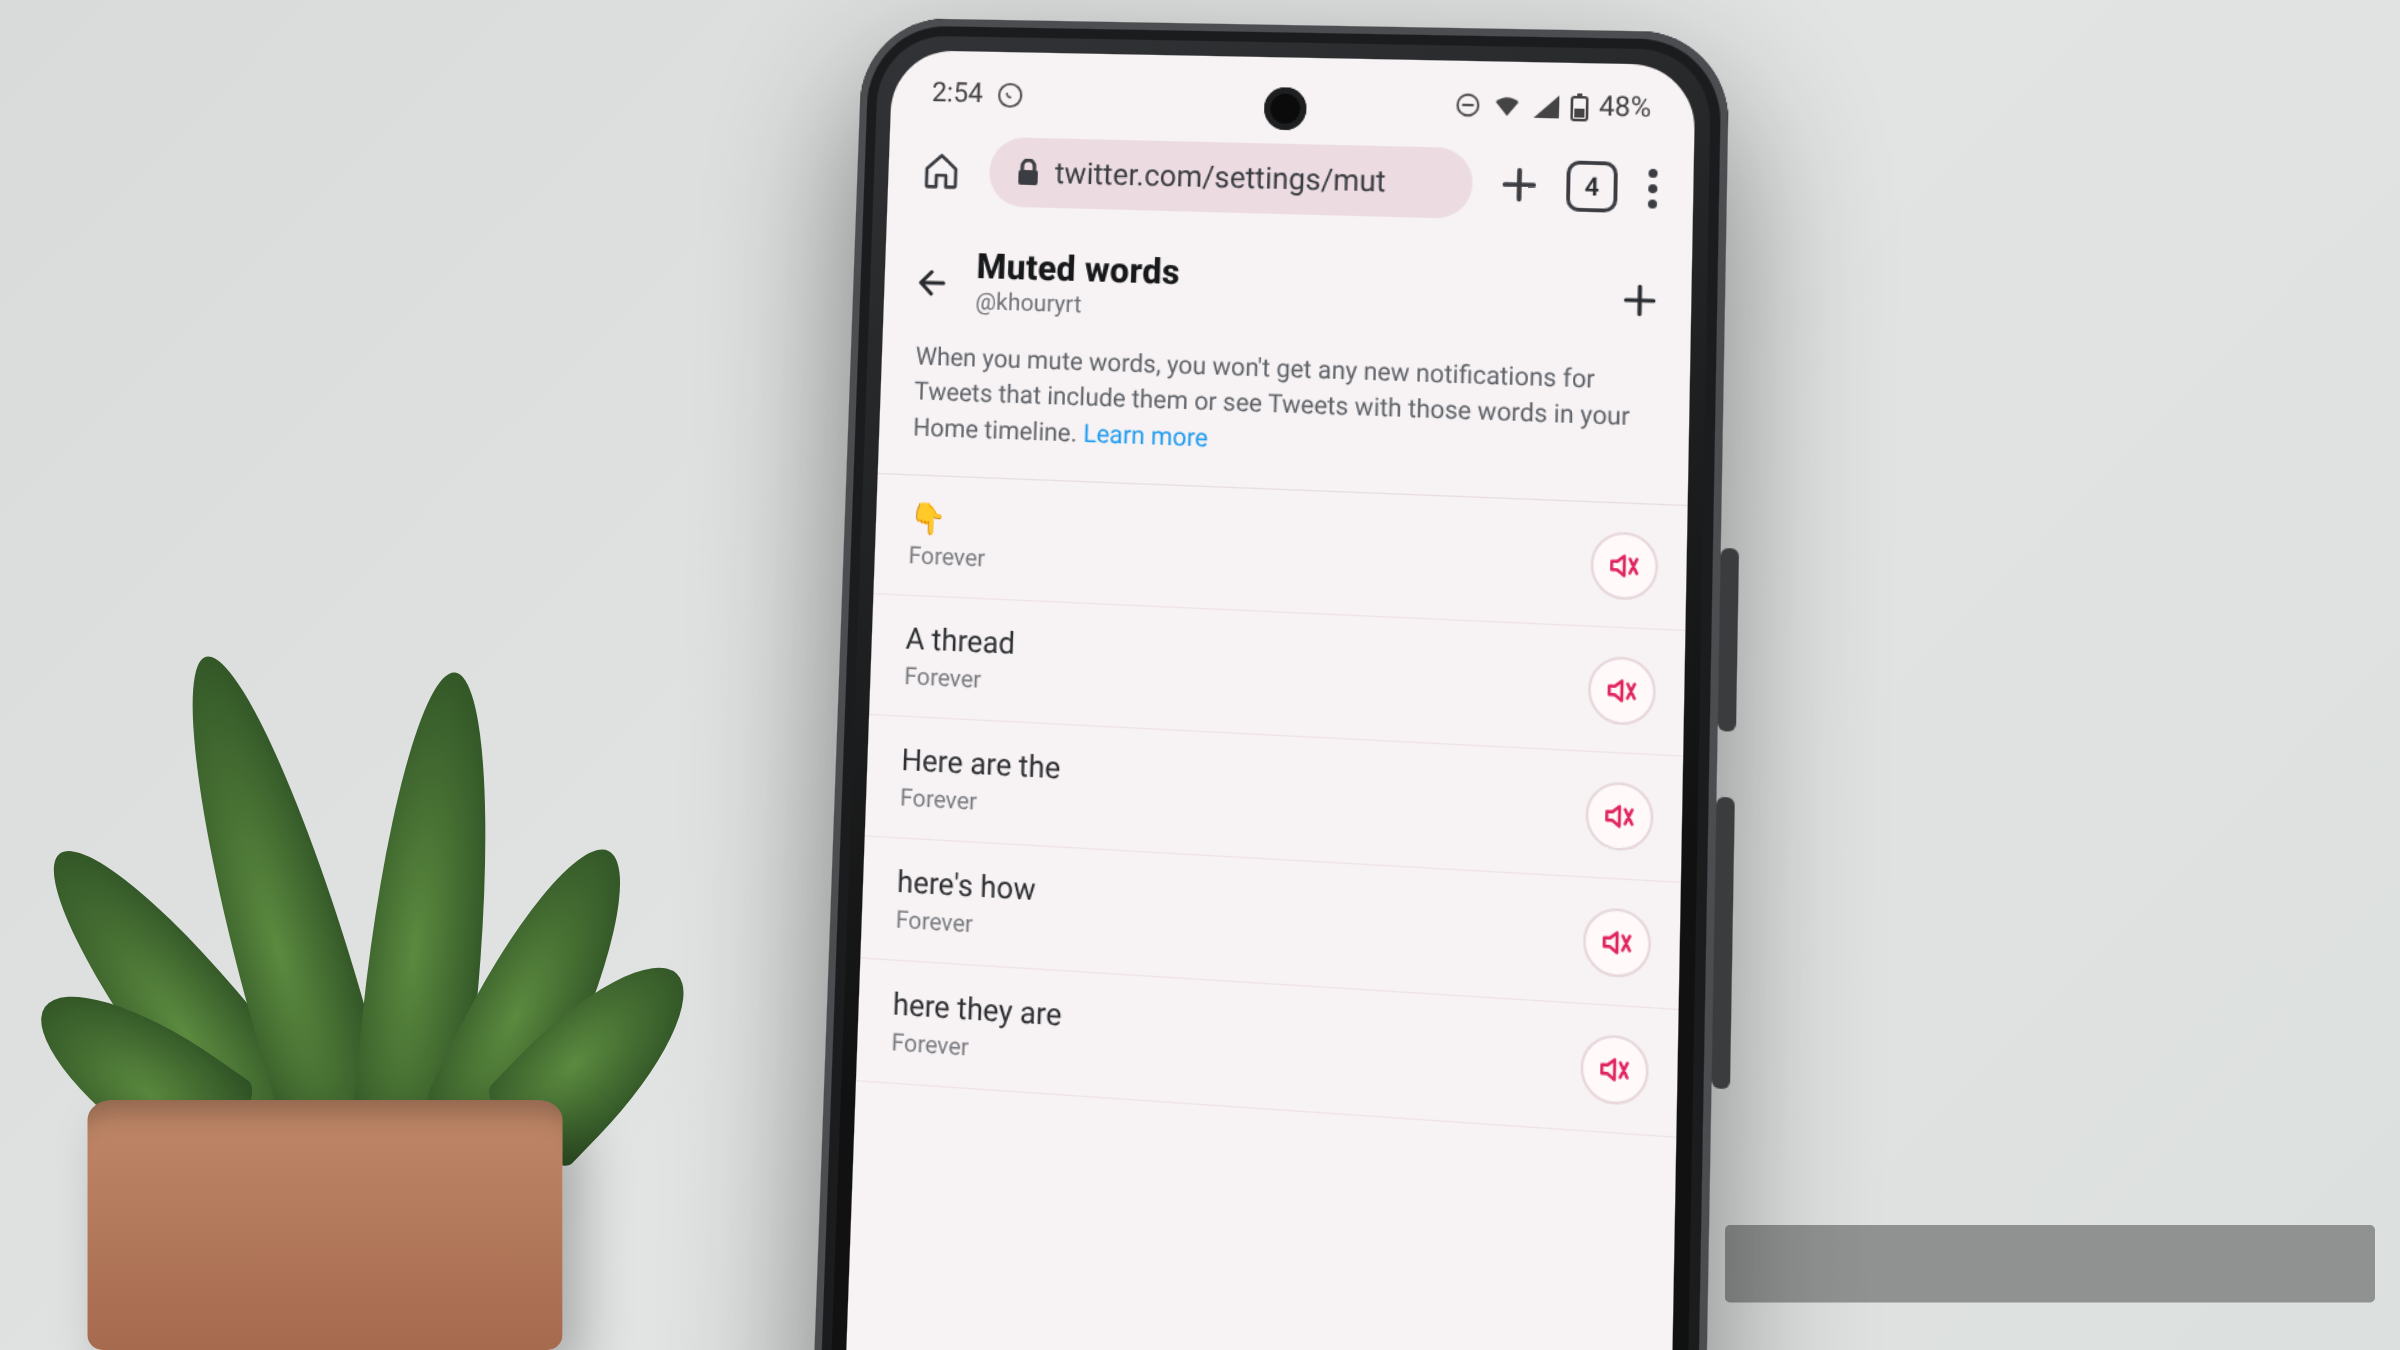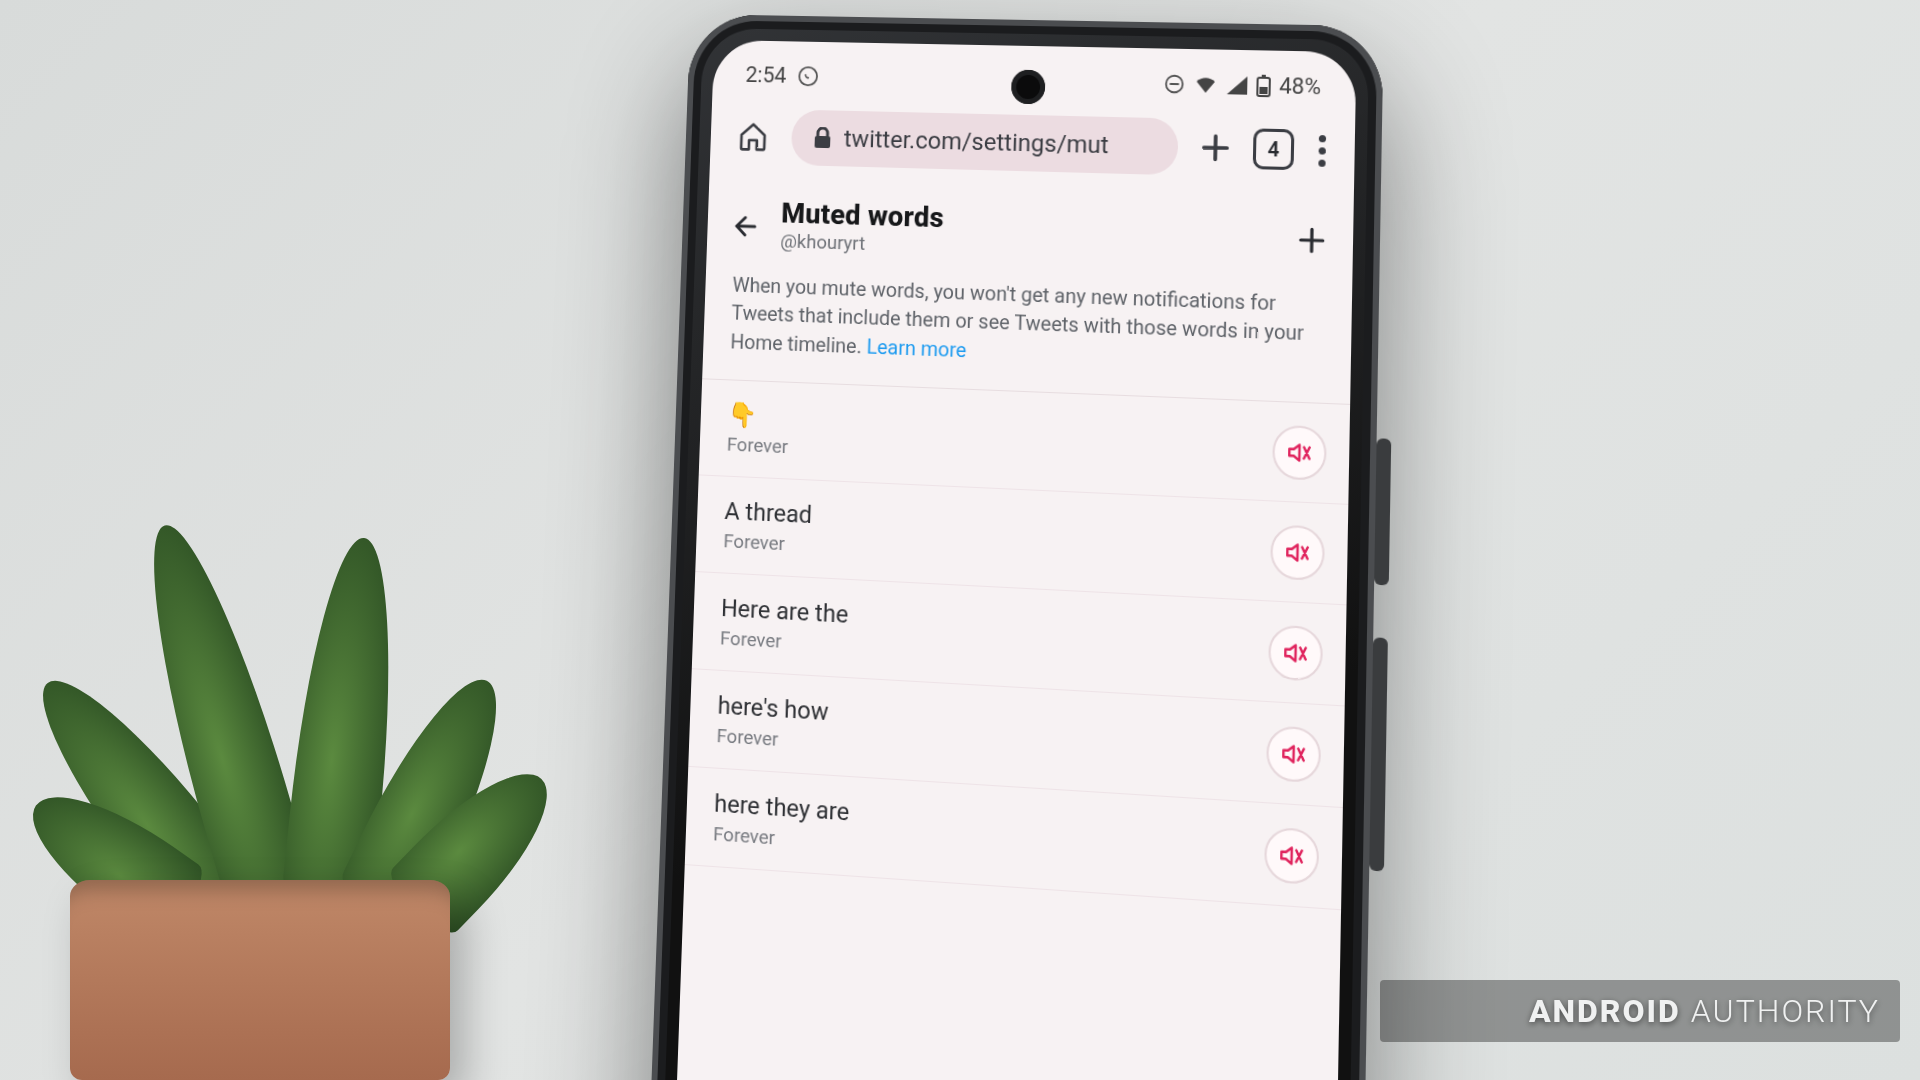--- a/index.html
+++ b/index.html
@@ -345,16 +345,13 @@
                   <path d="M3 9v6h4l5 4V5L7 9H3zm13 8l5-10m-5 0l5 10" stroke="#e0245e" stroke-width="2.2" fill="none" stroke-linecap="round" stroke-linejoin="round"></path>
                 </svg>
             </div>
           </div>
         </div>
       </div>
     </div>
   </div>
 
   <div class="watermark-bg"></div>
-  <div class="watermark">
-    <b>ANDROID</b><span>AUTHORITY</span>
-  </div>
 </div>
 
 </body></html>

